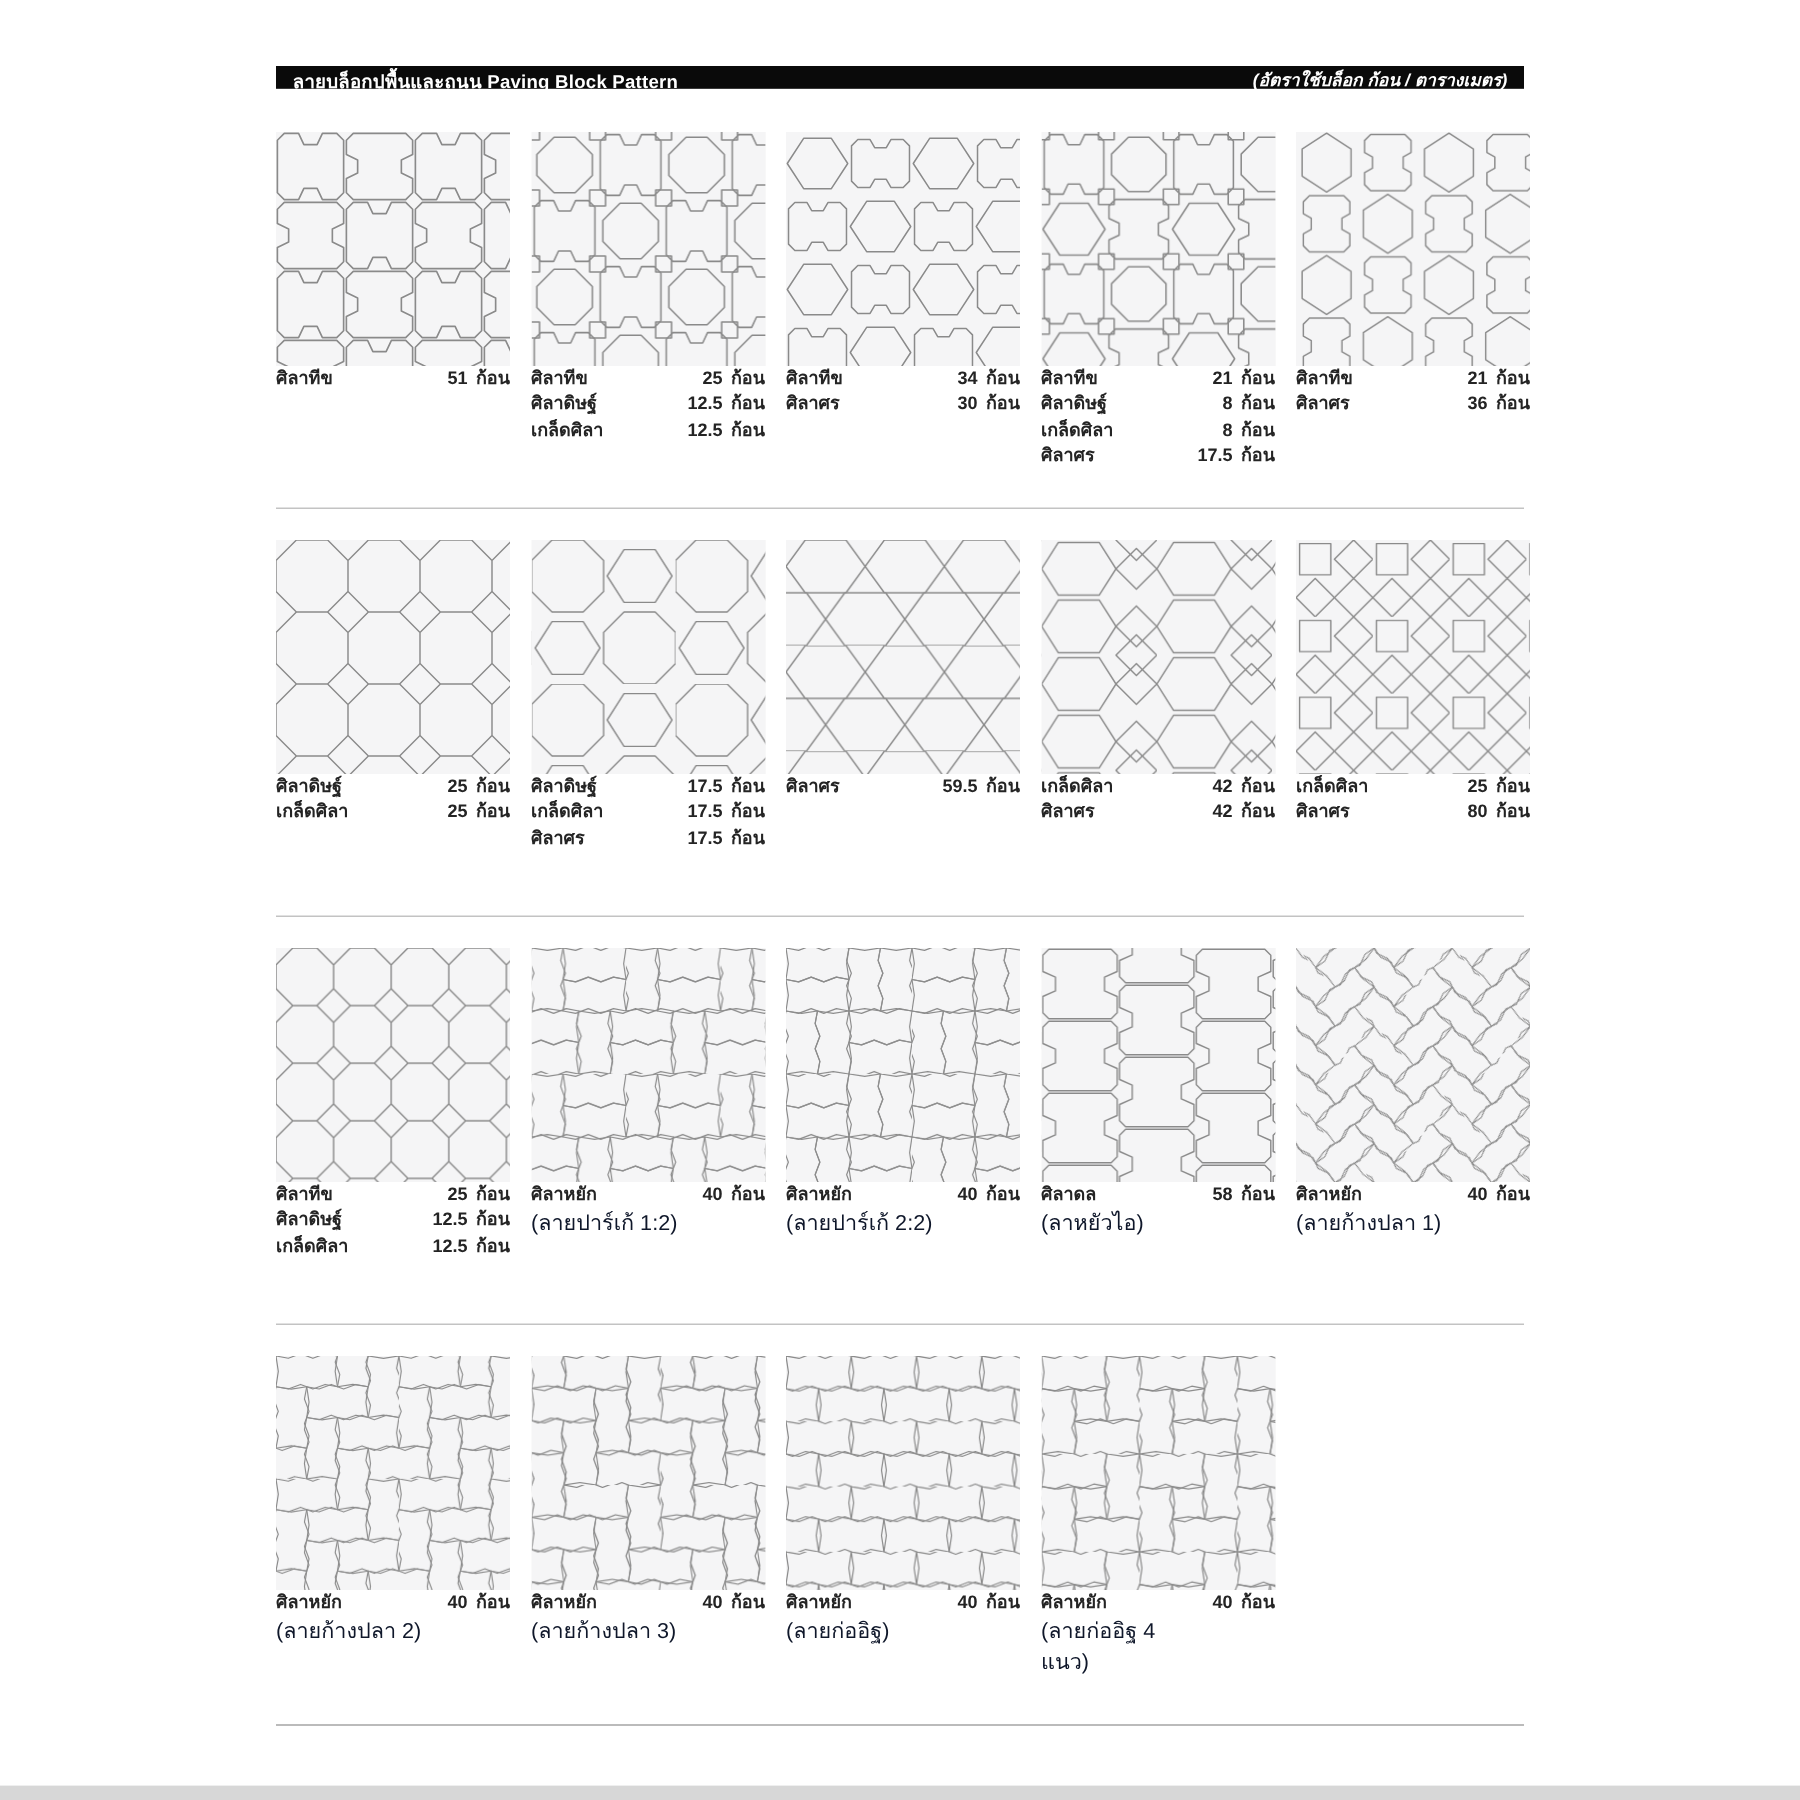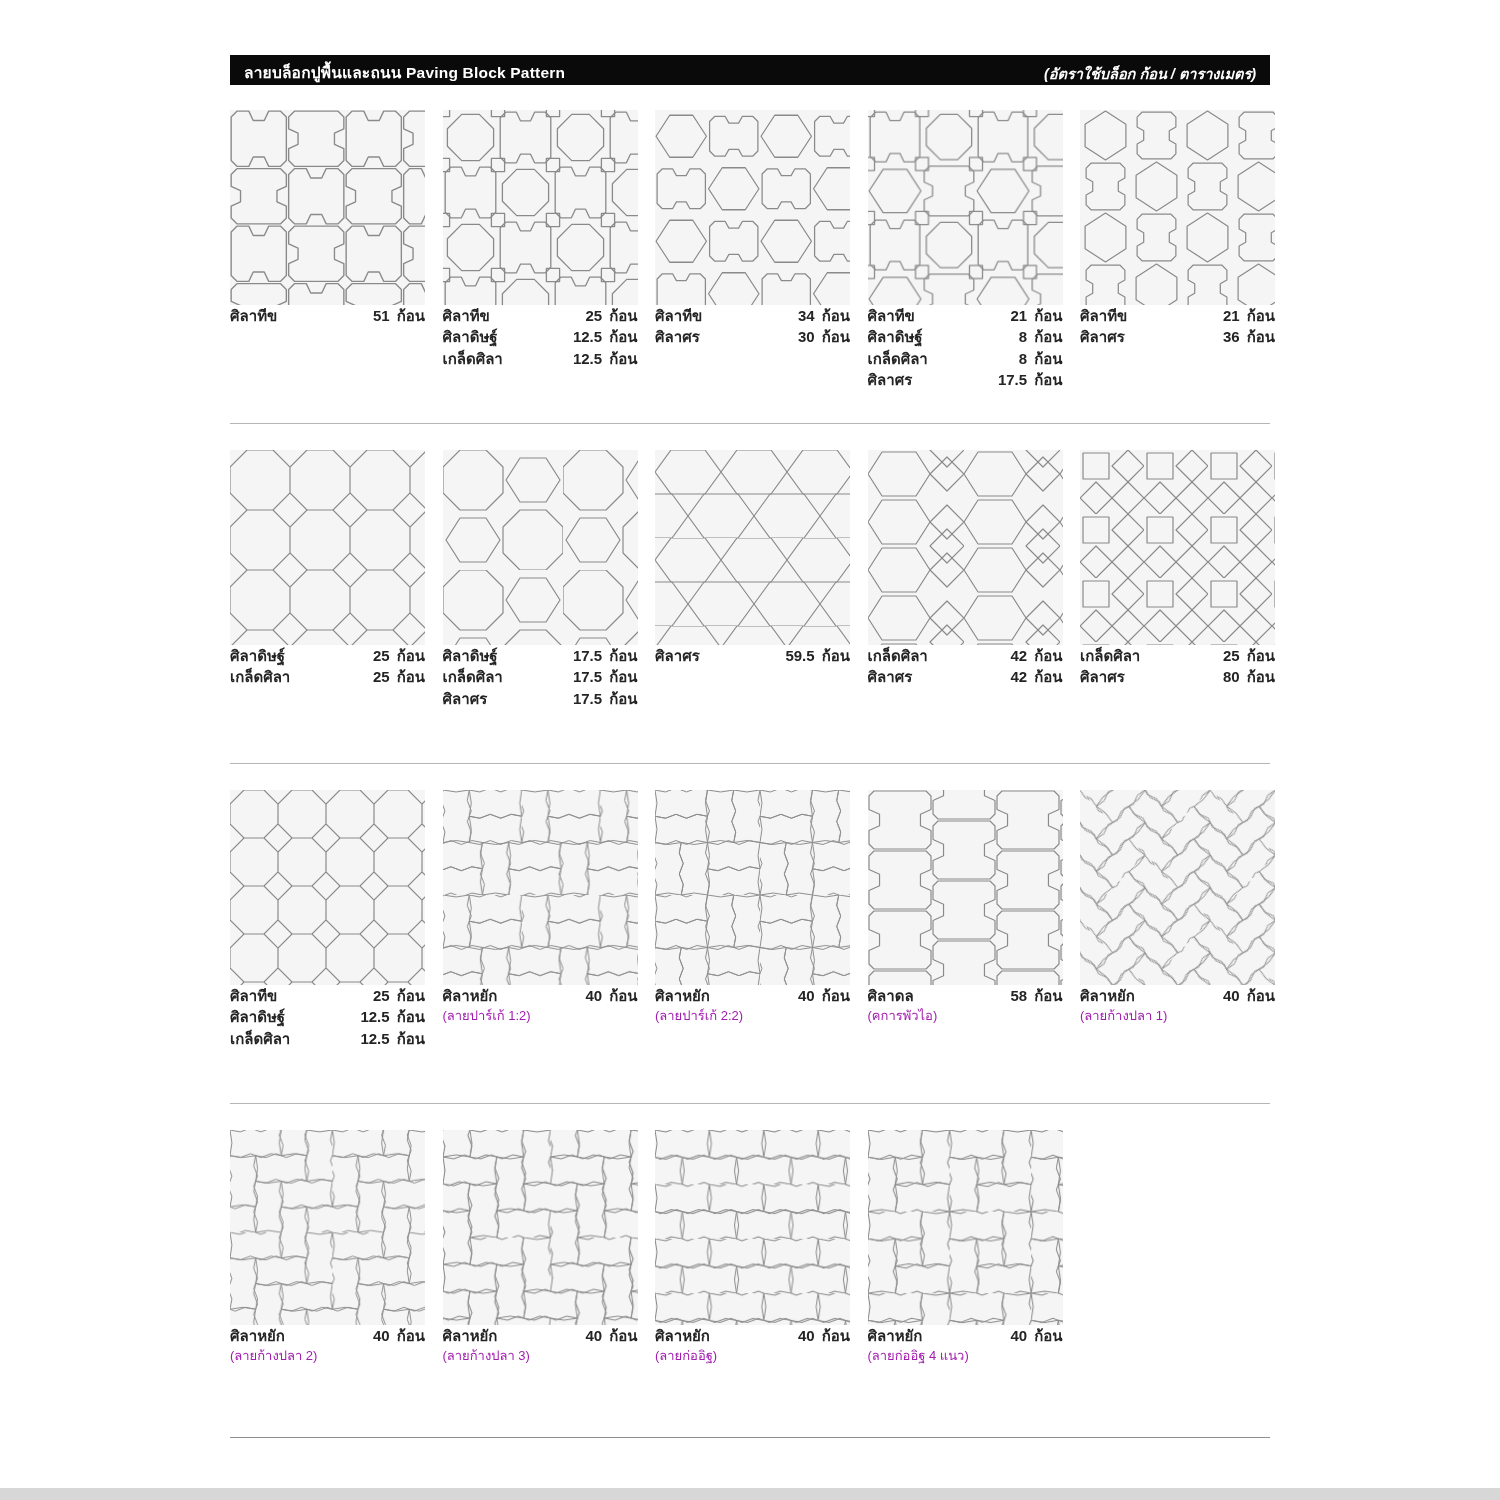--- a/index.html
+++ b/index.html
@@ -3,37 +3,37 @@
 <meta charset="utf-8">
 <style>
   html,body{margin:0;padding:0;}
   body{
     width:1500px;height:1500px;background:#ffffff;
     font-family:"Liberation Sans","DejaVu Sans",sans-serif;
     color:#222;position:relative;overflow:hidden;
   }
   .page{position:absolute;inset:0;}
   .header-bar{
-    position:absolute;left:230px;top:55px;width:1040px;height:30px;
-    background:#0a0a0a;color:#fff;display:flex;align-items:flex-end;
+    position:absolute;left:230px;top:55px;width:1040px;height:19px;
+    background:#0a0a0a;color:#fff;display:flex;align-items:flex-start;
     justify-content:space-between;padding:0 14px;box-sizing:border-box;
   }
   .header-bar .ttl{font-size:15.5px;font-weight:700;letter-spacing:.2px;}
   .header-bar .note{font-size:14.5px;font-weight:600;font-style:italic;}
   .grid-row{
     position:absolute;left:230px;width:1040px;
     display:flex;gap:17.5px;align-items:flex-start;
   }
   .tile{width:195px;flex:0 0 195px;}
   .preview{width:195px;height:195px;background:#f5f5f6;display:block;}
   .labels{font-size:15px;line-height:1.42;}
   .prod-row{display:flex;align-items:flex-start;}
   .nameblock{flex:1;min-width:0;}
   .pname{font-weight:700;color:#242424;}
-  .psub{font-weight:400;color:#a21caf;font-size:13px;margin-top:1px;}
+  .psub{font-weight:400;color:#0f172a;font-size:18px;margin-top:1px;}
   .qty{display:flex;align-items:flex-end;font-weight:700;color:#242424;white-space:nowrap;}
   .qty .num{min-width:34px;text-align:right;}
   .qty .unit{margin-left:7px;}
   .sep{position:absolute;left:230px;width:1040px;height:0;border-top:1px solid #b5b5b5;}
   .foot-sep{position:absolute;left:230px;width:1040px;height:0;border-top:1px solid #8f8f8f;}
   .footnote{
     position:absolute;left:230px;top:1447px;width:1040px;
     font-size:14.5px;color:#333;font-weight:400;
   }
   .bottom-strip{position:absolute;left:0;bottom:0;width:1500px;height:12px;background:#d7d7d7;}
@@ -536,21 +536,21 @@
                 <path d="M70,-29L122,-29L127,-24L127,-10.440000000000001L116.46,-5.799999999999997L116.46,5.799999999999997L127,10.440000000000005L127,24L122,29L70,29L65,24L65,10.440000000000005L75.54,5.799999999999997L75.54,-5.799999999999997L65,-10.440000000000001L65,-24Z" stroke="#8a8a8a" stroke-width="1.2" fill="none" stroke-linejoin="round"></path>
               </pattern>
             </defs>
       <rect width="195" height="195" fill="#f5f5f6"></rect>
       <rect width="195" height="195" fill="url(#pat13)"></rect>
     </svg>
           <div class="labels">
             <div class="prod-row">
         <div class="nameblock">
           <div class="pname">ศิลาดล</div>
-                <div class="psub">(คการพัวไอ)</div>
+                <div class="psub">(ลาหยัวไอ)</div>
         </div>
         <div class="qty">
           <span class="num">58</span>
           <span class="unit">ก้อน</span>
         </div>
       </div>
           </div>
         </div>
         <div class="tile">
           <svg class="preview" width="195" height="195" xmlns="http://www.w3.org/2000/svg">

